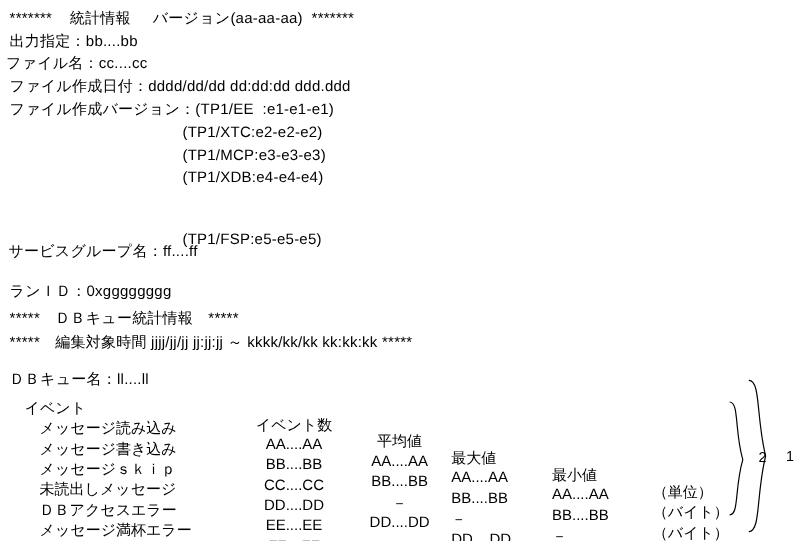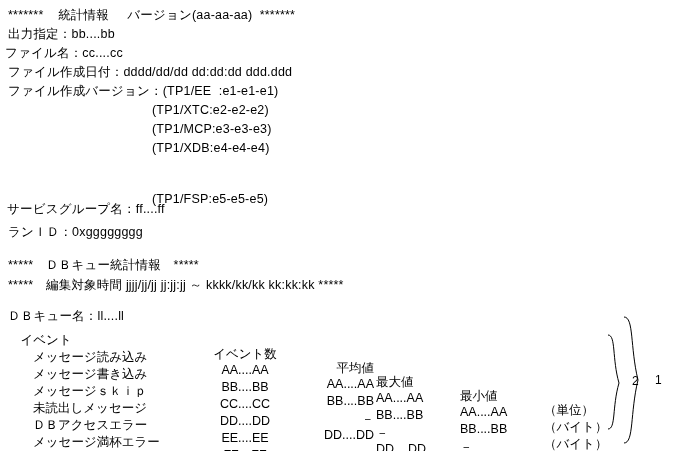--- a/index.html
+++ b/index.html
@@ -40,21 +40,21 @@
     width: 640px;
     font-size: 12.5px;
   }
   .trow {
     position: relative;
     height: 17px;
     white-space: pre;
   }
   .c-name  { position: absolute; left: 0px;   width: 190px; }
   .c-ev    { position: absolute; left: 192px; width: 90px;  text-align: center; }
-  .c-avg   { position: absolute; left: 284px; width: 82px;  text-align: right; }
+  .c-avg   { position: absolute; left: 284px; width: 82px;  text-align: center; }
   .c-max   { position: absolute; left: 368px; width: 82px;  text-align: left; }
   .c-min   { position: absolute; left: 452px; width: 82px;  text-align: left; }
   .c-unit  { position: absolute; left: 536px; width: 110px; text-align: left; }
 
   
   .brace-svg {
     position: absolute;
     pointer-events: none;
   }
   .annot {
@@ -82,21 +82,21 @@
 
   <div class="line hdr" style="left:152px; top:122px;">(TP1/MCP:e3-e3-e3)</div>
 
   <div class="line hdr" style="left:152px; top:141px;">(TP1/XDB:e4-e4-e4)</div>
 
   <div class="line hdr" style="left:152px; top:160px;margin-top:32px;">(TP1/FSP:e5-e5-e5)</div>
 
 
   <div class="line hdr" style="left:7px; top:202px;">サービスグループ名：ff....ff</div>
 
-  <div class="line hdr" style="left:8px; top:225px;">ランＩＤ：0xgggggggg</div>
+  <div class="line hdr" style="left:8px; top:236px;">ランＩＤ：0xgggggggg</div>
 
   <div class="line" style="left:8px; top:258px;">*****　ＤＢキュー統計情報　*****</div>
 
   <div class="line" style="left:8px; top:278px;">*****　編集対象時間 jjjj/jj/jj jj:jj:jj ～ kkkk/kk/kk kk:kk:kk *****</div>
 
   <div class="line" style="left:8px; top:298px;margin-top:11px;">ＤＢキュー名：ll....ll</div>
 
   <div class="tbl">
 
     <div class="trow">

